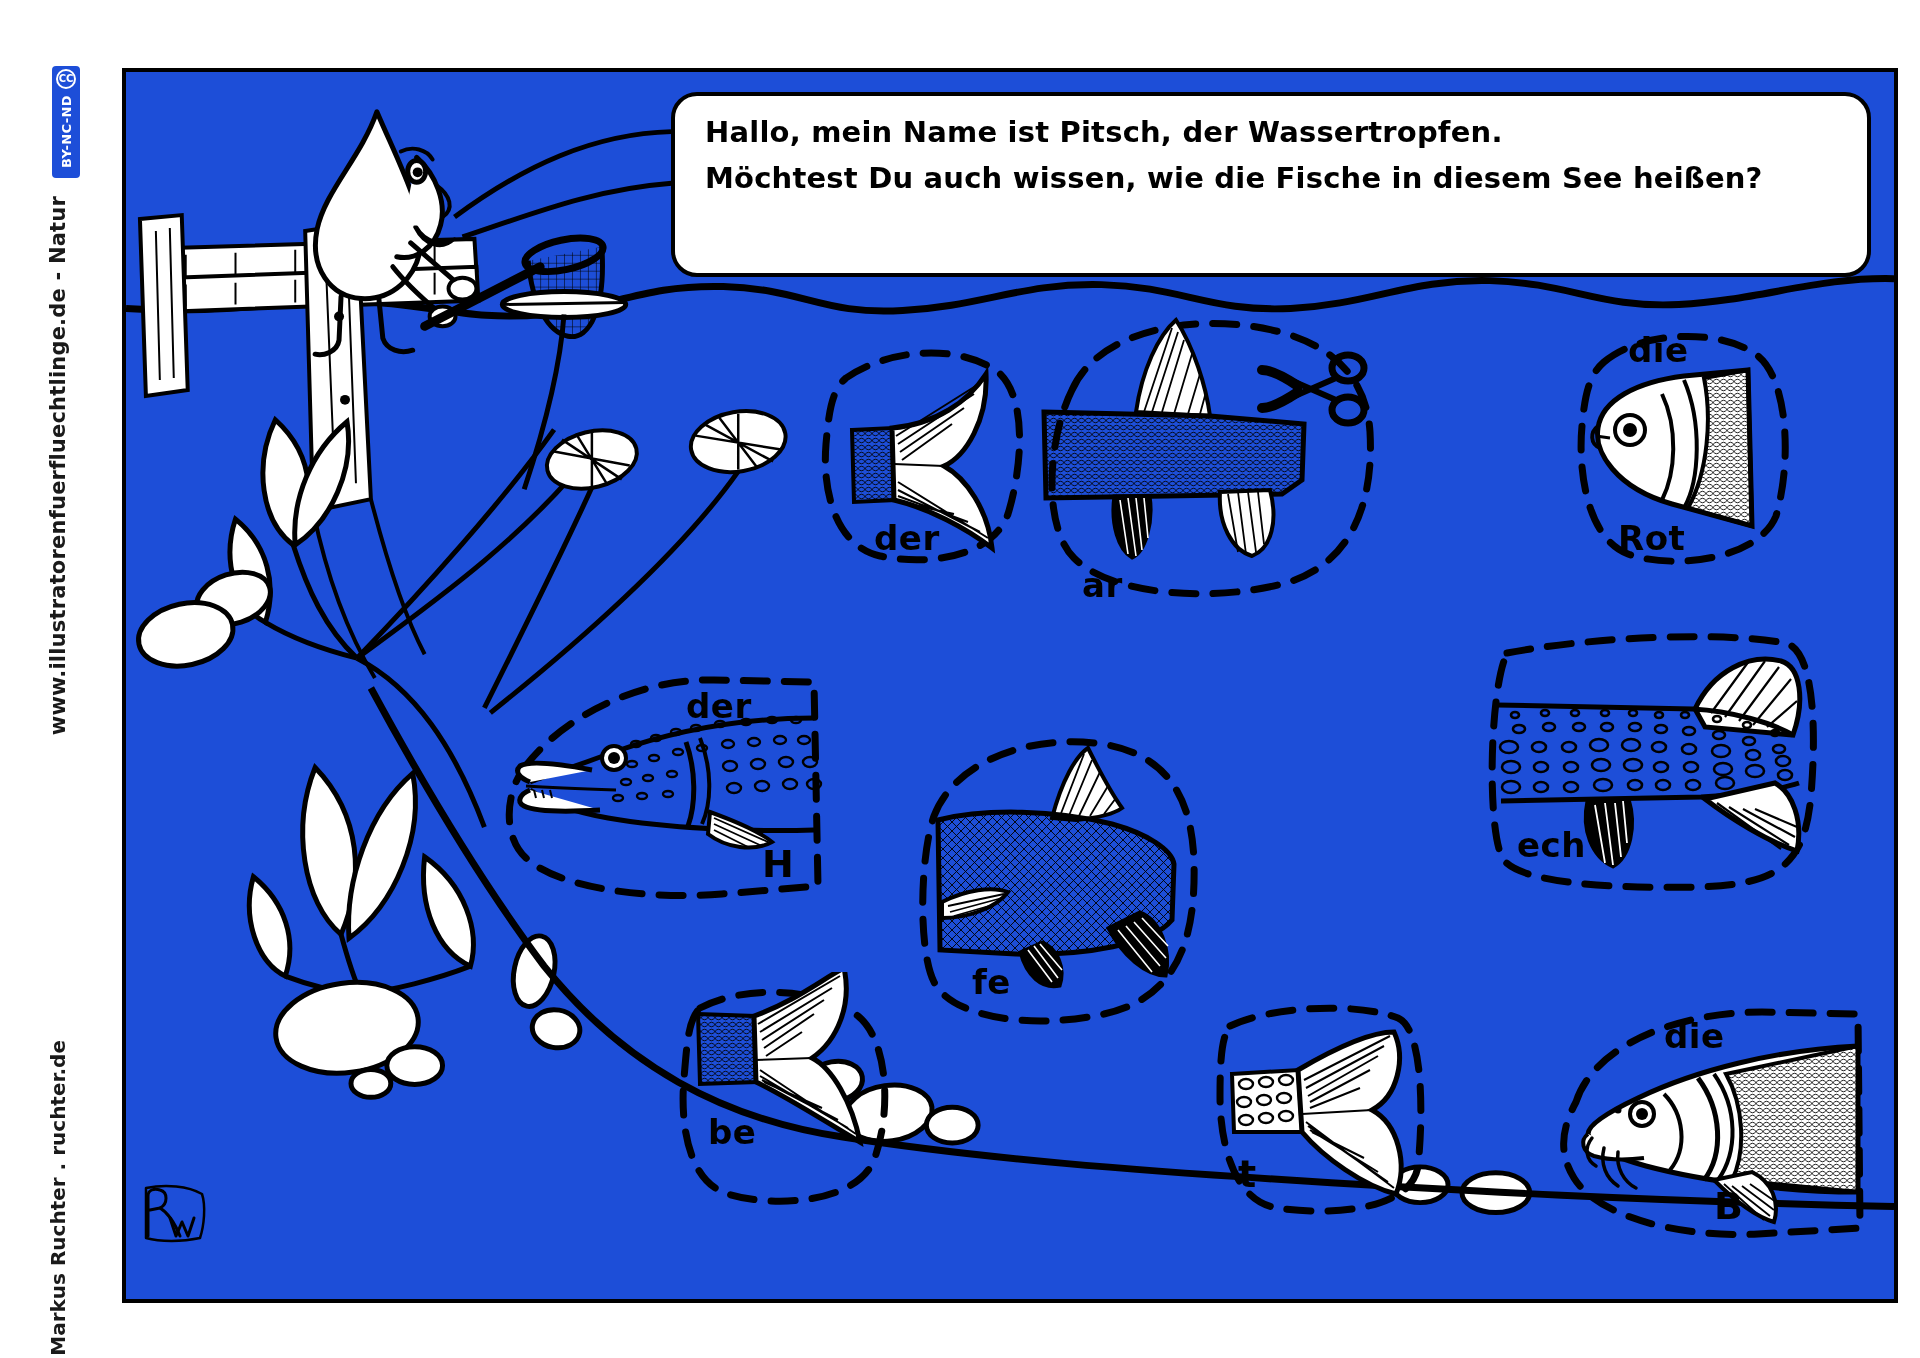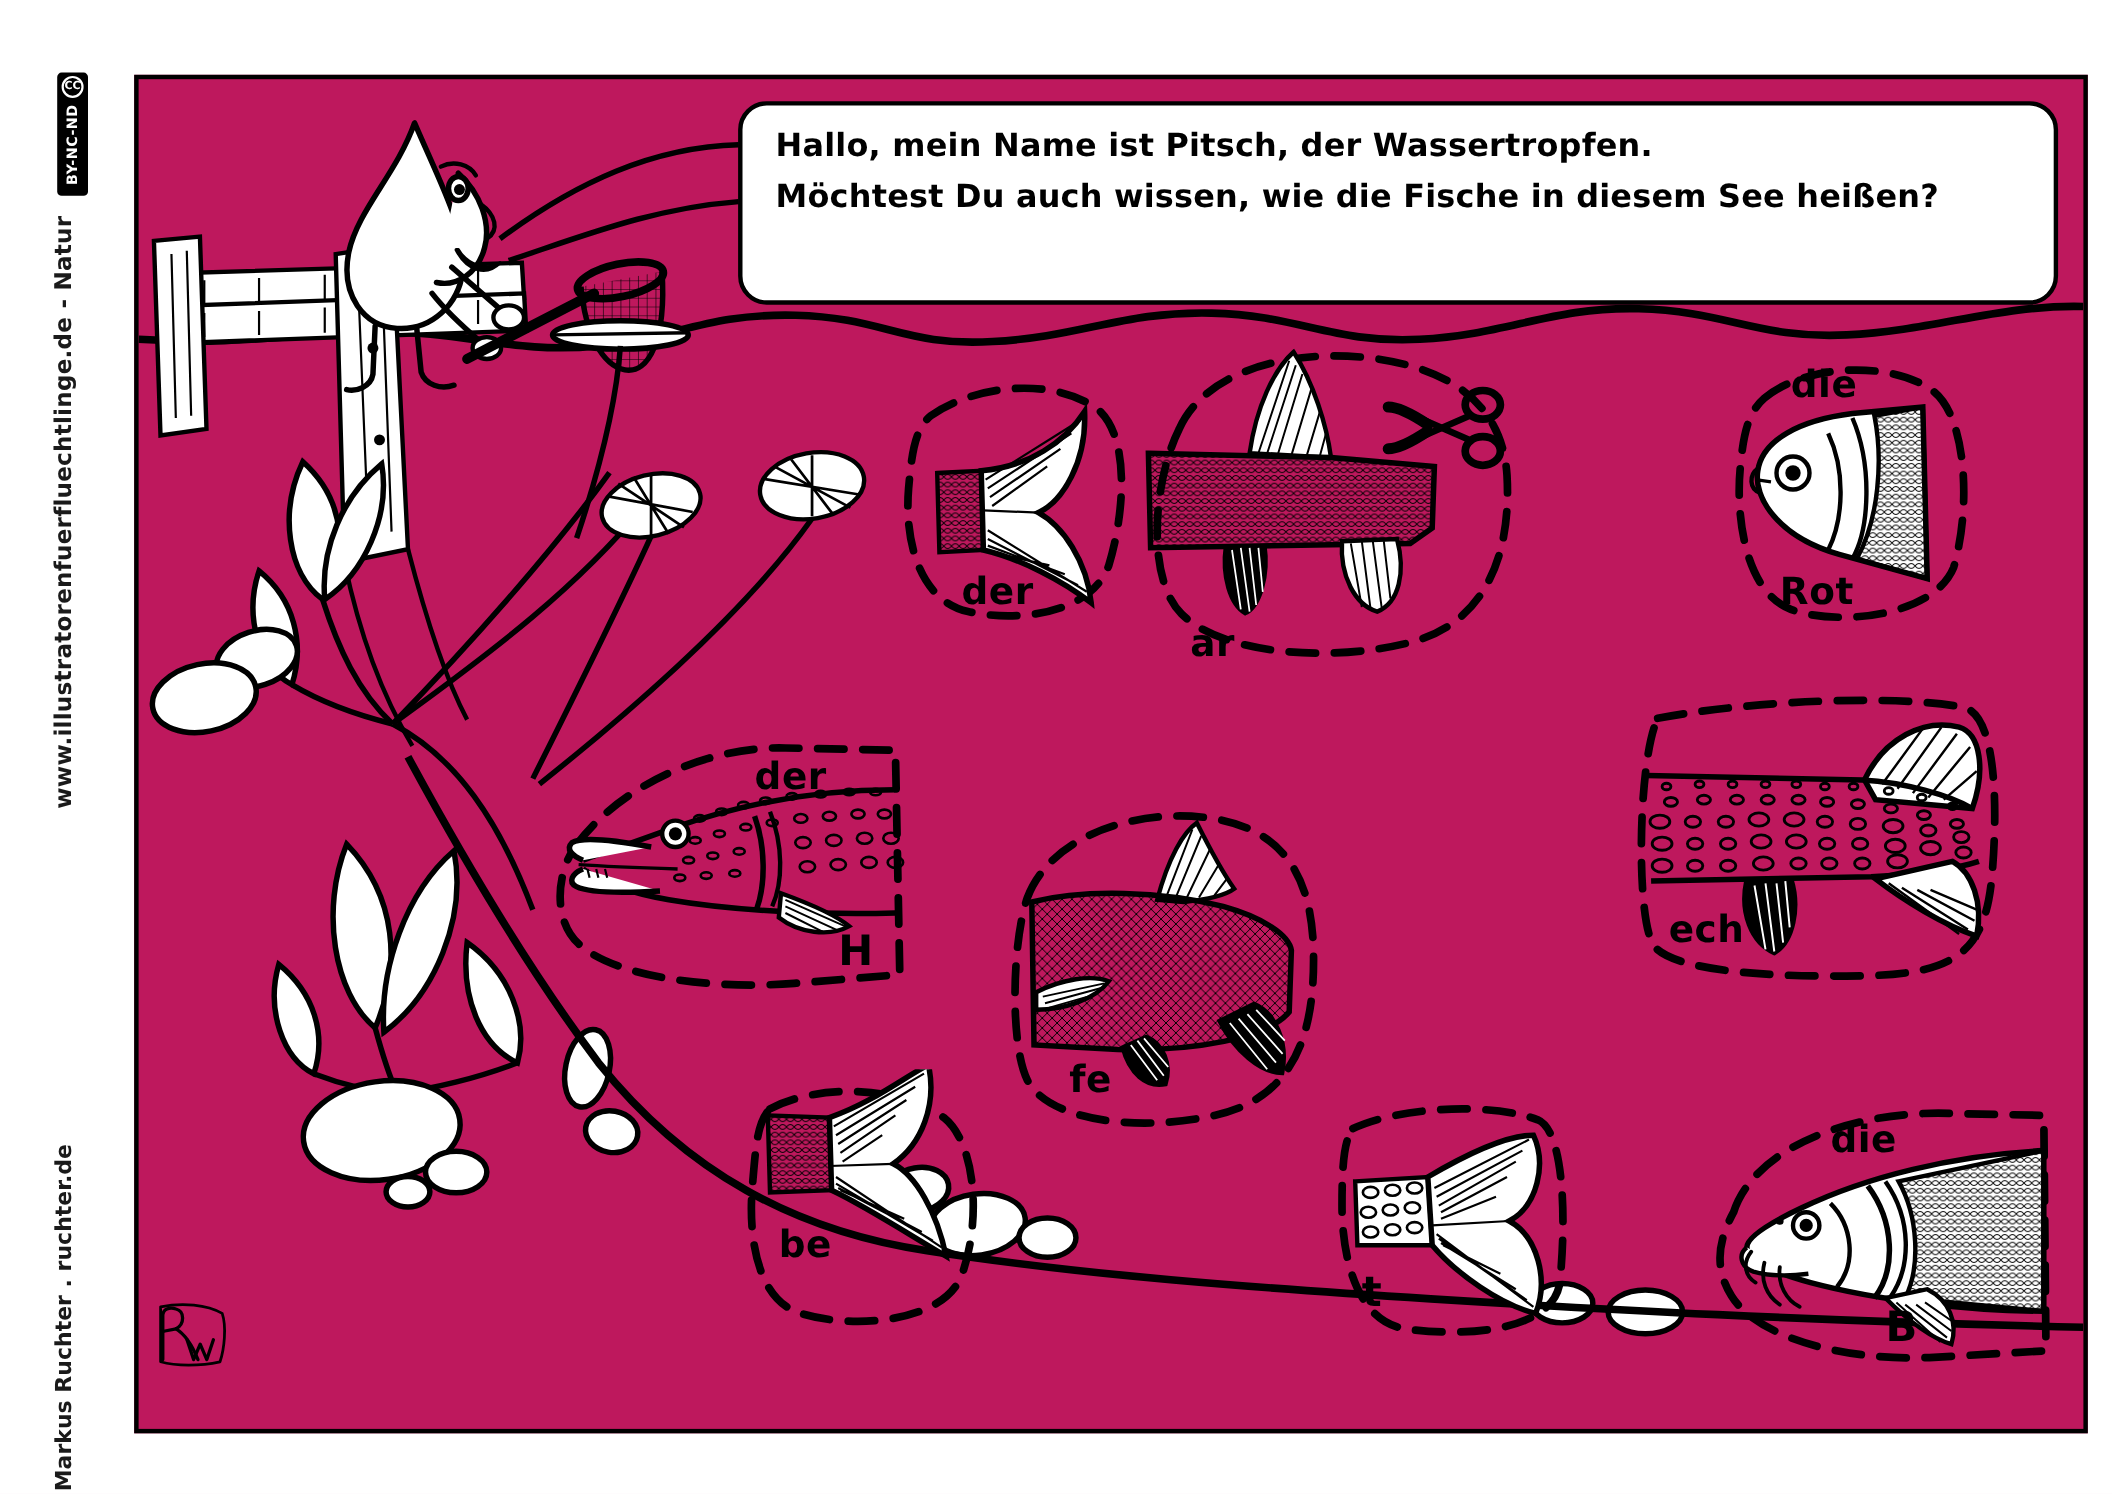--- a/index.html
+++ b/index.html
@@ -23,21 +23,21 @@
     top: 0px;
     width: 120px;
     height: 1358px;
   }
   .cc-badge {
     position: absolute;
     left: 52px;
     top: 66px;
     width: 28px;
     height: 112px;
-    background: #000000;
+    background: #1d4ed8;
     border-radius: 4px;
     display: flex;
     flex-direction: column;
     align-items: center;
     justify-content: flex-start;
     padding-top: 3px;
     box-sizing: border-box;
   }
   .cc-circle {
     width: 20px;
@@ -97,21 +97,21 @@
 
   
   .frame {
     position: absolute;
     left: 122px;
     top: 68px;
     width: 1776px;
     height: 1235px;
     border: 4px solid #000000;
     box-sizing: border-box;
-    background: #be185d;
+    background: #1d4ed8;
   }
 
   .canvas {
     position: absolute;
     left: 0; top: 0;
     width: 100%;
     height: 100%;
   }
 
   

